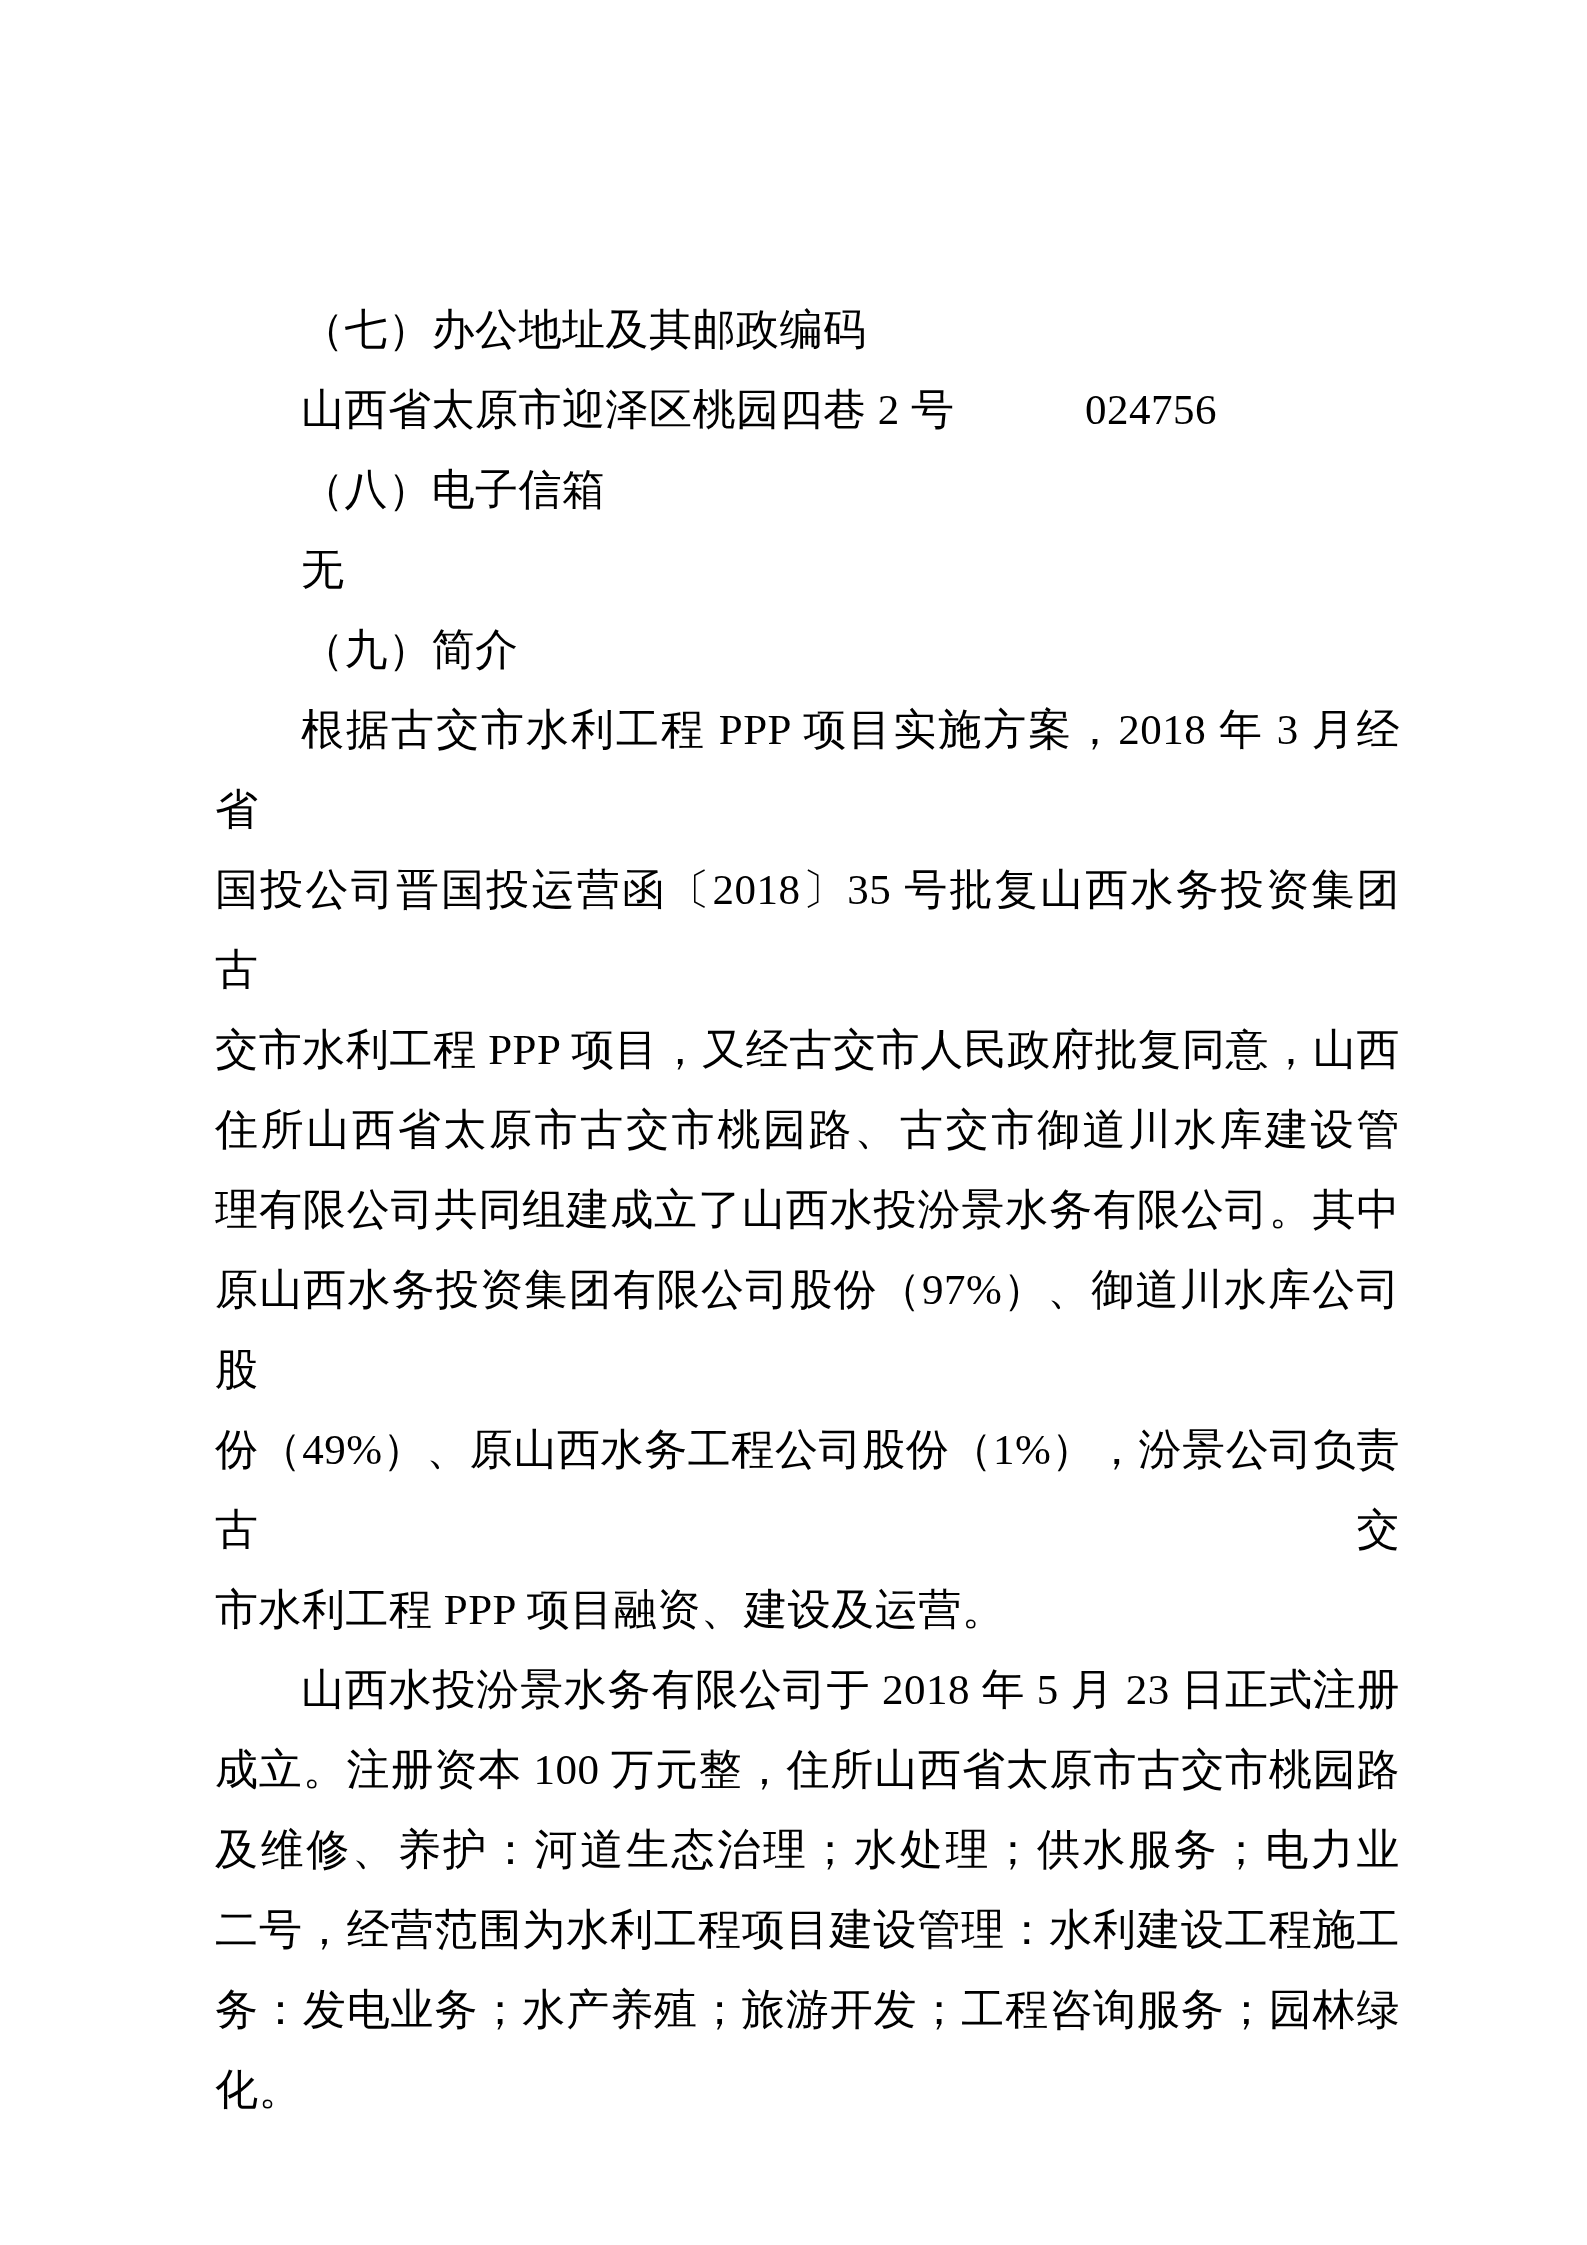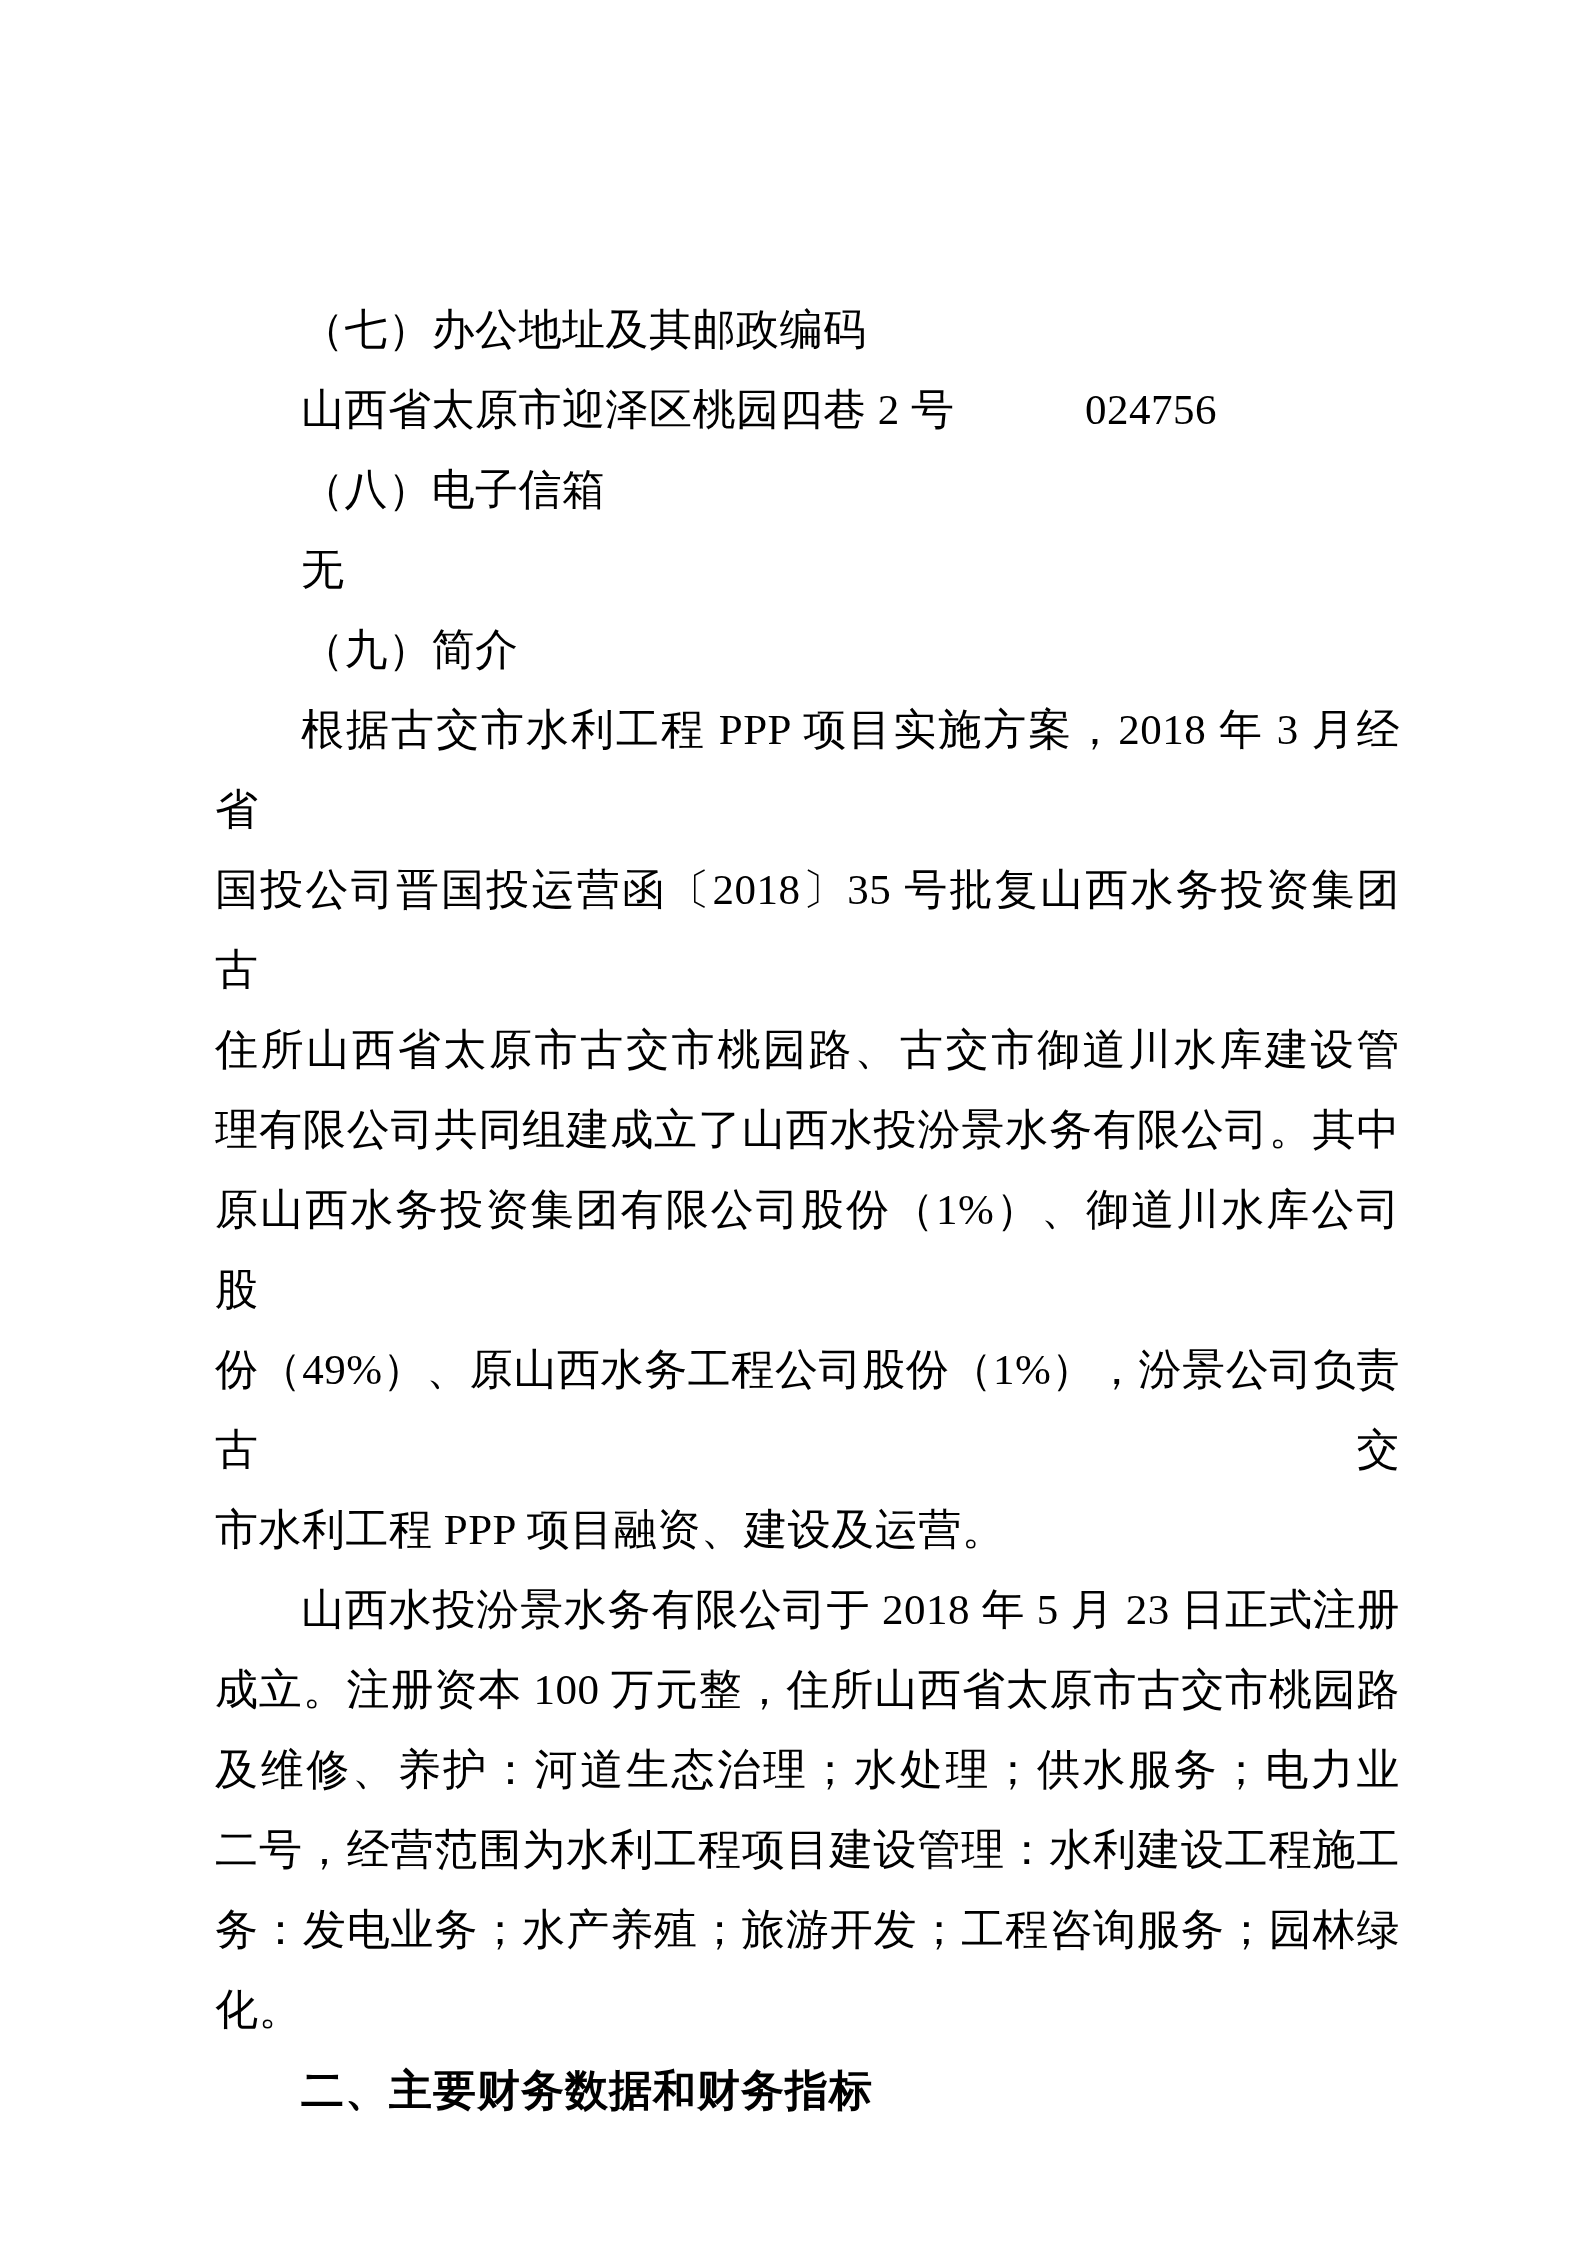--- a/index.html
+++ b/index.html
@@ -53,23 +53,24 @@
 
 <div class="page">
   <div class="content">
     <div class="ln indent">（七）办公地址及其邮政编码</div>
     <div class="ln indent">山西省太原市迎泽区桃园四巷 2 号　　　024756</div>
     <div class="ln indent">（八）电子信箱</div>
     <div class="ln indent">无</div>
     <div class="ln indent">（九）简介</div>
     <div class="ln indent fill">根据古交市水利工程 PPP 项目实施方案，2018 年 3 月经省</div>
     <div class="ln fill">国投公司晋国投运营函〔2018〕35 号批复山西水务投资集团古</div>
+    <div class="ln fill">交市水利工程 PPP 项目，又经古交市人民政府批复同意，山西</div>
     <div class="ln fill">住所山西省太原市古交市桃园路、古交市御道川水库建设管</div>
     <div class="ln fill">理有限公司共同组建成立了山西水投汾景水务有限公司。其中</div>
-    <div class="ln fill">原山西水务投资集团有限公司股份（1%）、御道川水库公司股</div>
+    <div class="ln fill">原山西水务投资集团有限公司股份（97%）、御道川水库公司股</div>
     <div class="ln fill">份（49%）、原山西水务工程公司股份（1%），汾景公司负责古交</div>
     <div class="ln">市水利工程 PPP 项目融资、建设及运营。</div>
     <div class="ln indent fill">山西水投汾景水务有限公司于 2018 年 5 月 23 日正式注册</div>
     <div class="ln fill">成立。注册资本 100 万元整，住所山西省太原市古交市桃园路</div>
     <div class="ln fill">及维修、养护：河道生态治理；水处理；供水服务；电力业</div>
     <div class="ln fill">二号，经营范围为水利工程项目建设管理：水利建设工程施工</div>
     <div class="ln fill">务：发电业务；水产养殖；旅游开发；工程咨询服务；园林绿</div>
     <div class="ln">化。</div>
     <div class="ln indent heading">二、主要财务数据和财务指标</div>
     <div class="ln indent fill">截至 2024 年 6 月 30 日，公司资产总额 17874 万元，负债</div>

